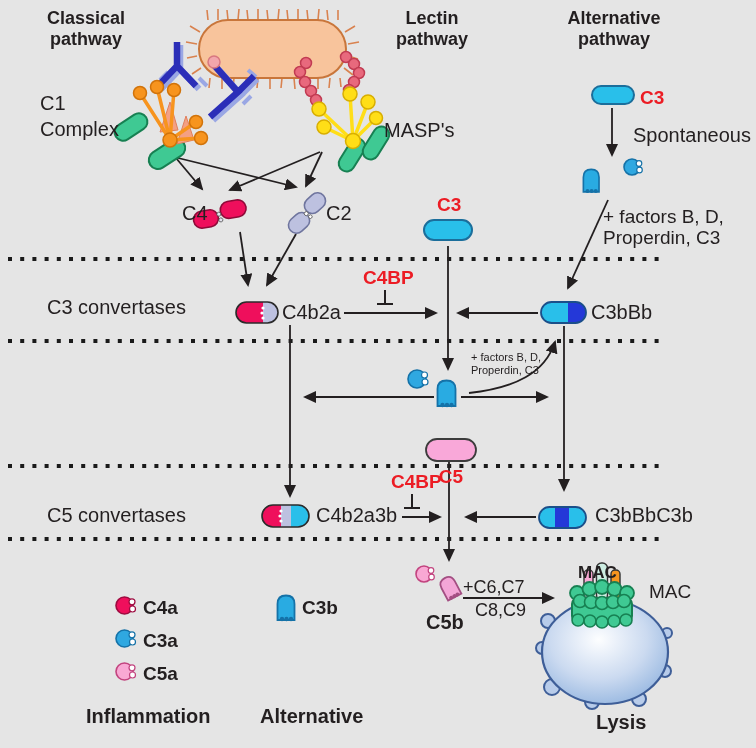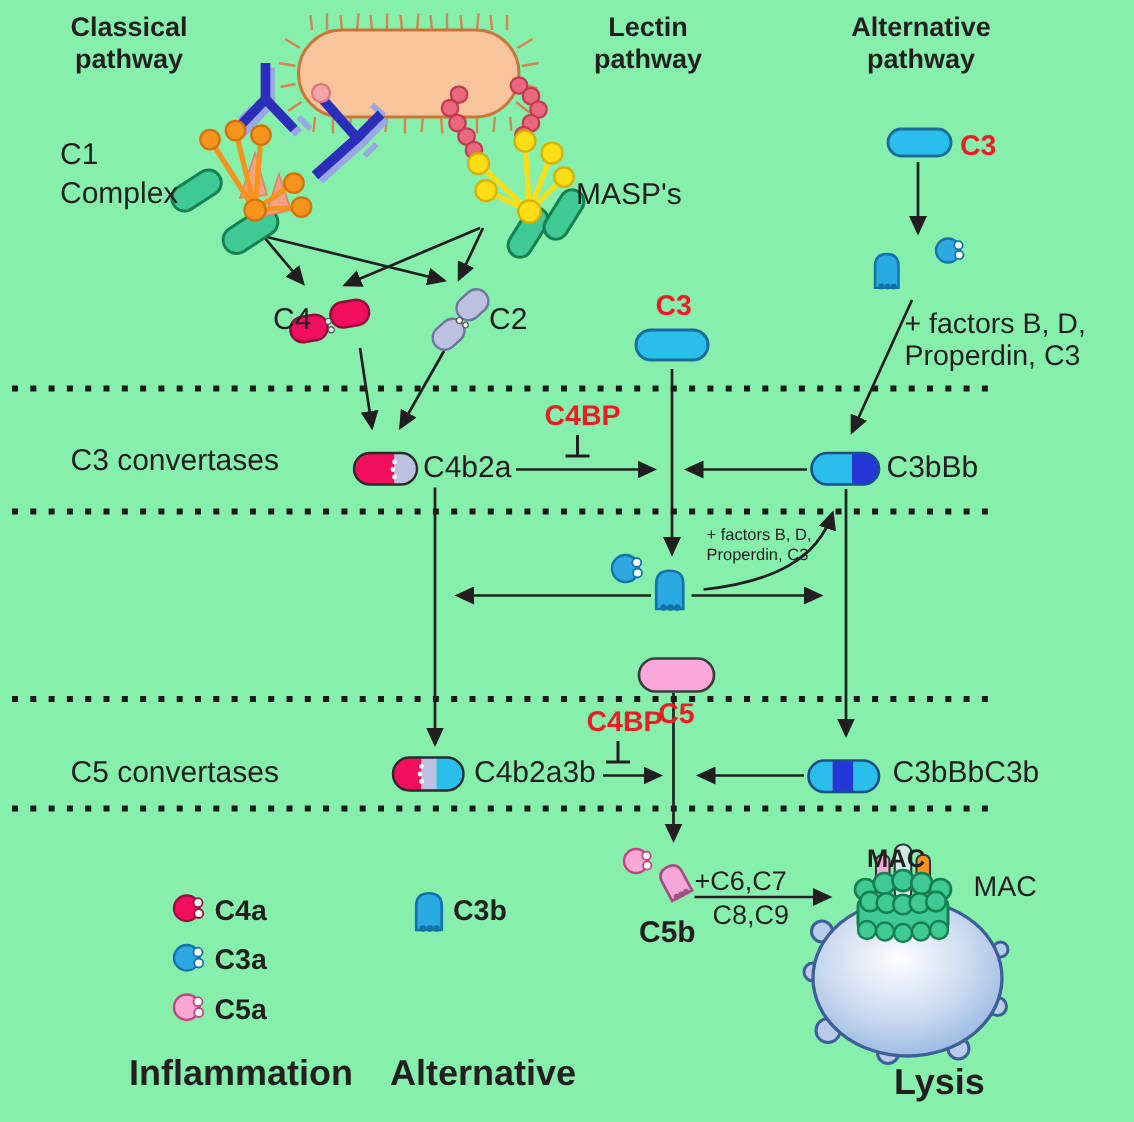--- a/index.html
+++ b/index.html
@@ -1,27 +1,27 @@
 <!DOCTYPE html>
 <html><head>
 <meta charset="utf-8">
 <style>
   html,body{margin:0;padding:0;background:#fff;}
-  #stage{position:relative;width:756px;height:748px;background:#86efac;overflow:hidden;
+  #stage{position:relative;width:756px;height:748px;background:#e5e5e5;overflow:hidden;
          font-family:"Liberation Sans",sans-serif;color:#231F20;}
   svg{position:absolute;left:0;top:0;}
   .lbl{position:absolute;white-space:nowrap;font-size:20px;line-height:24px;color:#231F20;}
   .b{font-weight:700;}
   .red{color:#EC1C24;font-weight:700;font-size:19px;}
   .title{font-weight:700;font-size:18px;line-height:21px;text-align:center;width:112px;}
   .two{line-height:26px;}
   .sm{font-size:11px;line-height:13px;}
   .mid{font-size:19px;line-height:21px;}
   .leg{font-weight:700;font-size:19px;}
-  .out{font-weight:700;font-size:24px;}
+  .out{font-weight:700;font-size:20px;}
 </style>
 </head>
 <body>
 
 <div id="stage">
 
 <svg width="756" height="748" viewBox="0 0 756 748">
   <defs>
     <marker id="ah" markerUnits="userSpaceOnUse" markerWidth="14" markerHeight="12" refX="11" refY="6" orient="auto">
       <path d="M0,0 L13,6 L0,12 Z" fill="#231F20"></path>
@@ -333,20 +333,21 @@
     <div>pathway</div>
   </div>
 
   <div class="lbl two" style="left:40px;top:90px;">
     <div>C1</div>
     <div>Complex</div>
   </div>
   <div class="lbl" style="left:384px;top:90px;margin-top:28px;">MASP's</div>
 
   <div class="lbl red" style="left:640px;top:86px;">C3</div>
+  <div class="lbl" style="left:633px;top:123px;">Spontaneous</div>
   <div class="lbl mid" style="left:603px;top:206px;">
     <div>+ factors B, D,</div>
     <div>Properdin, C3</div>
   </div>
 
   <div class="lbl" style="left:150px;top:201px;margin-left:32px;">C4</div>
   <div class="lbl" style="left:326px;top:201px;">C2</div>
   <div class="lbl red" style="left:437px;top:193px;">C3</div>
 
   <div class="lbl" style="left:47px;top:295px;">C3 convertases</div>

